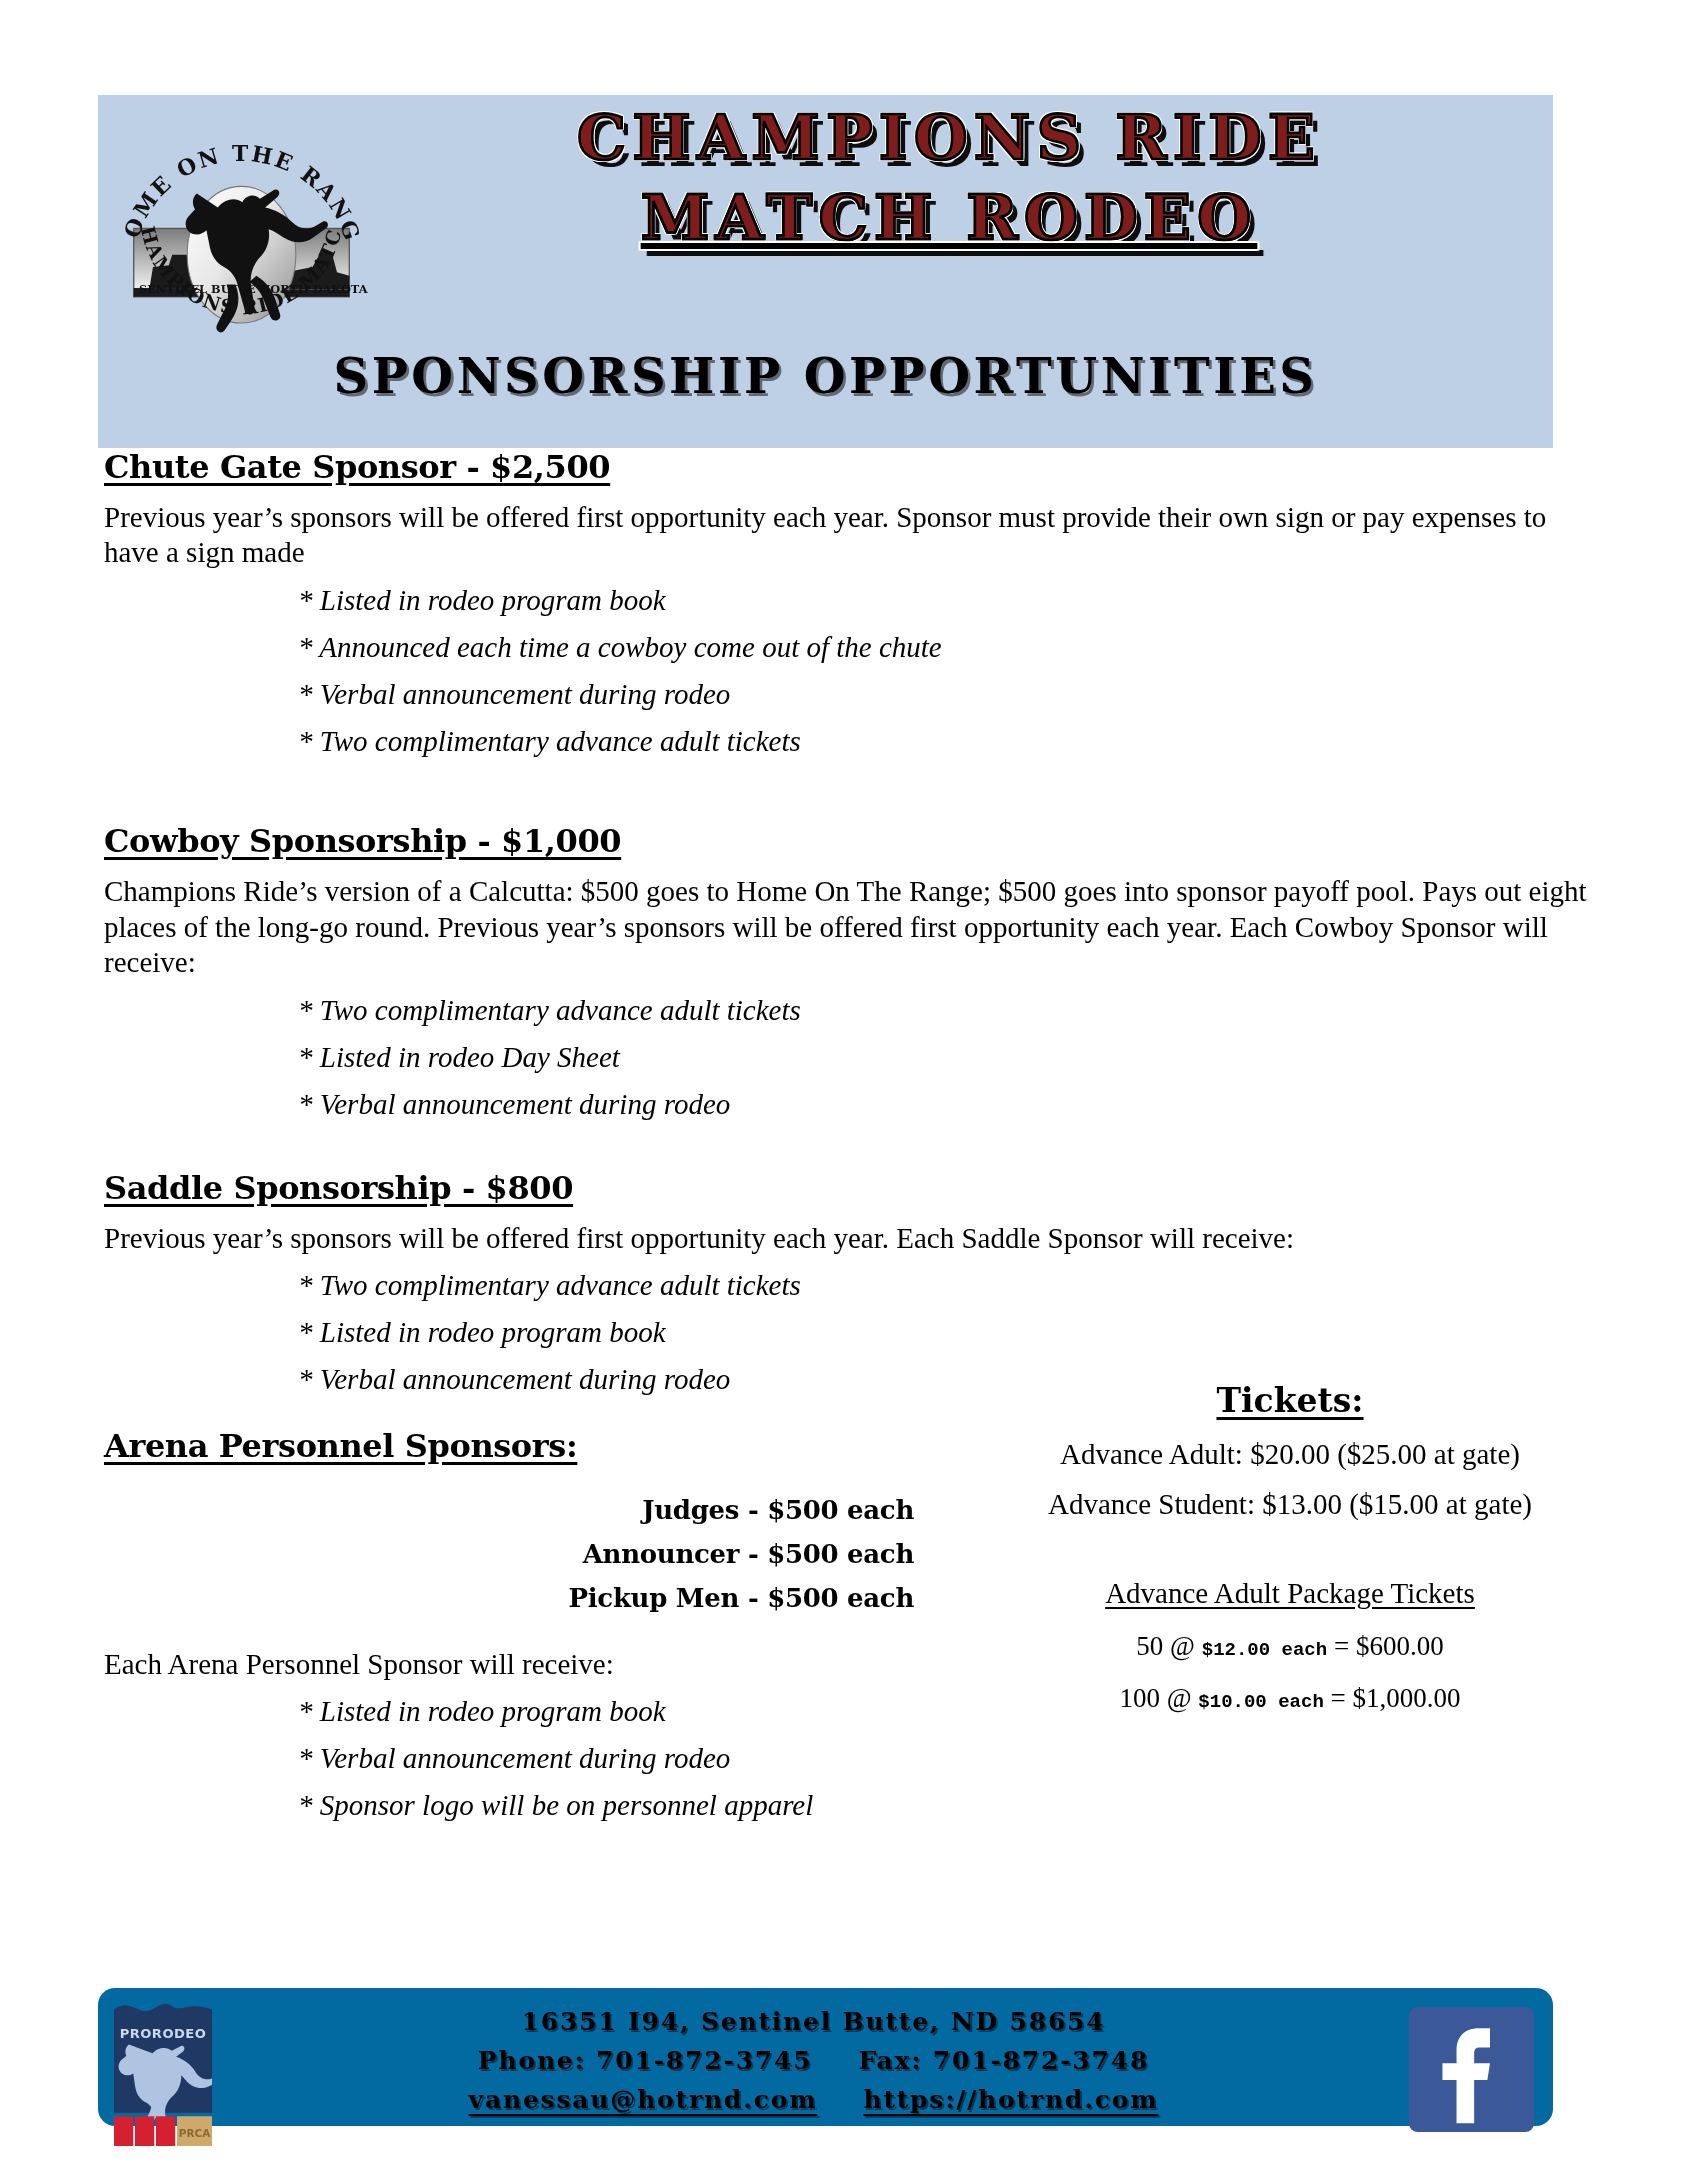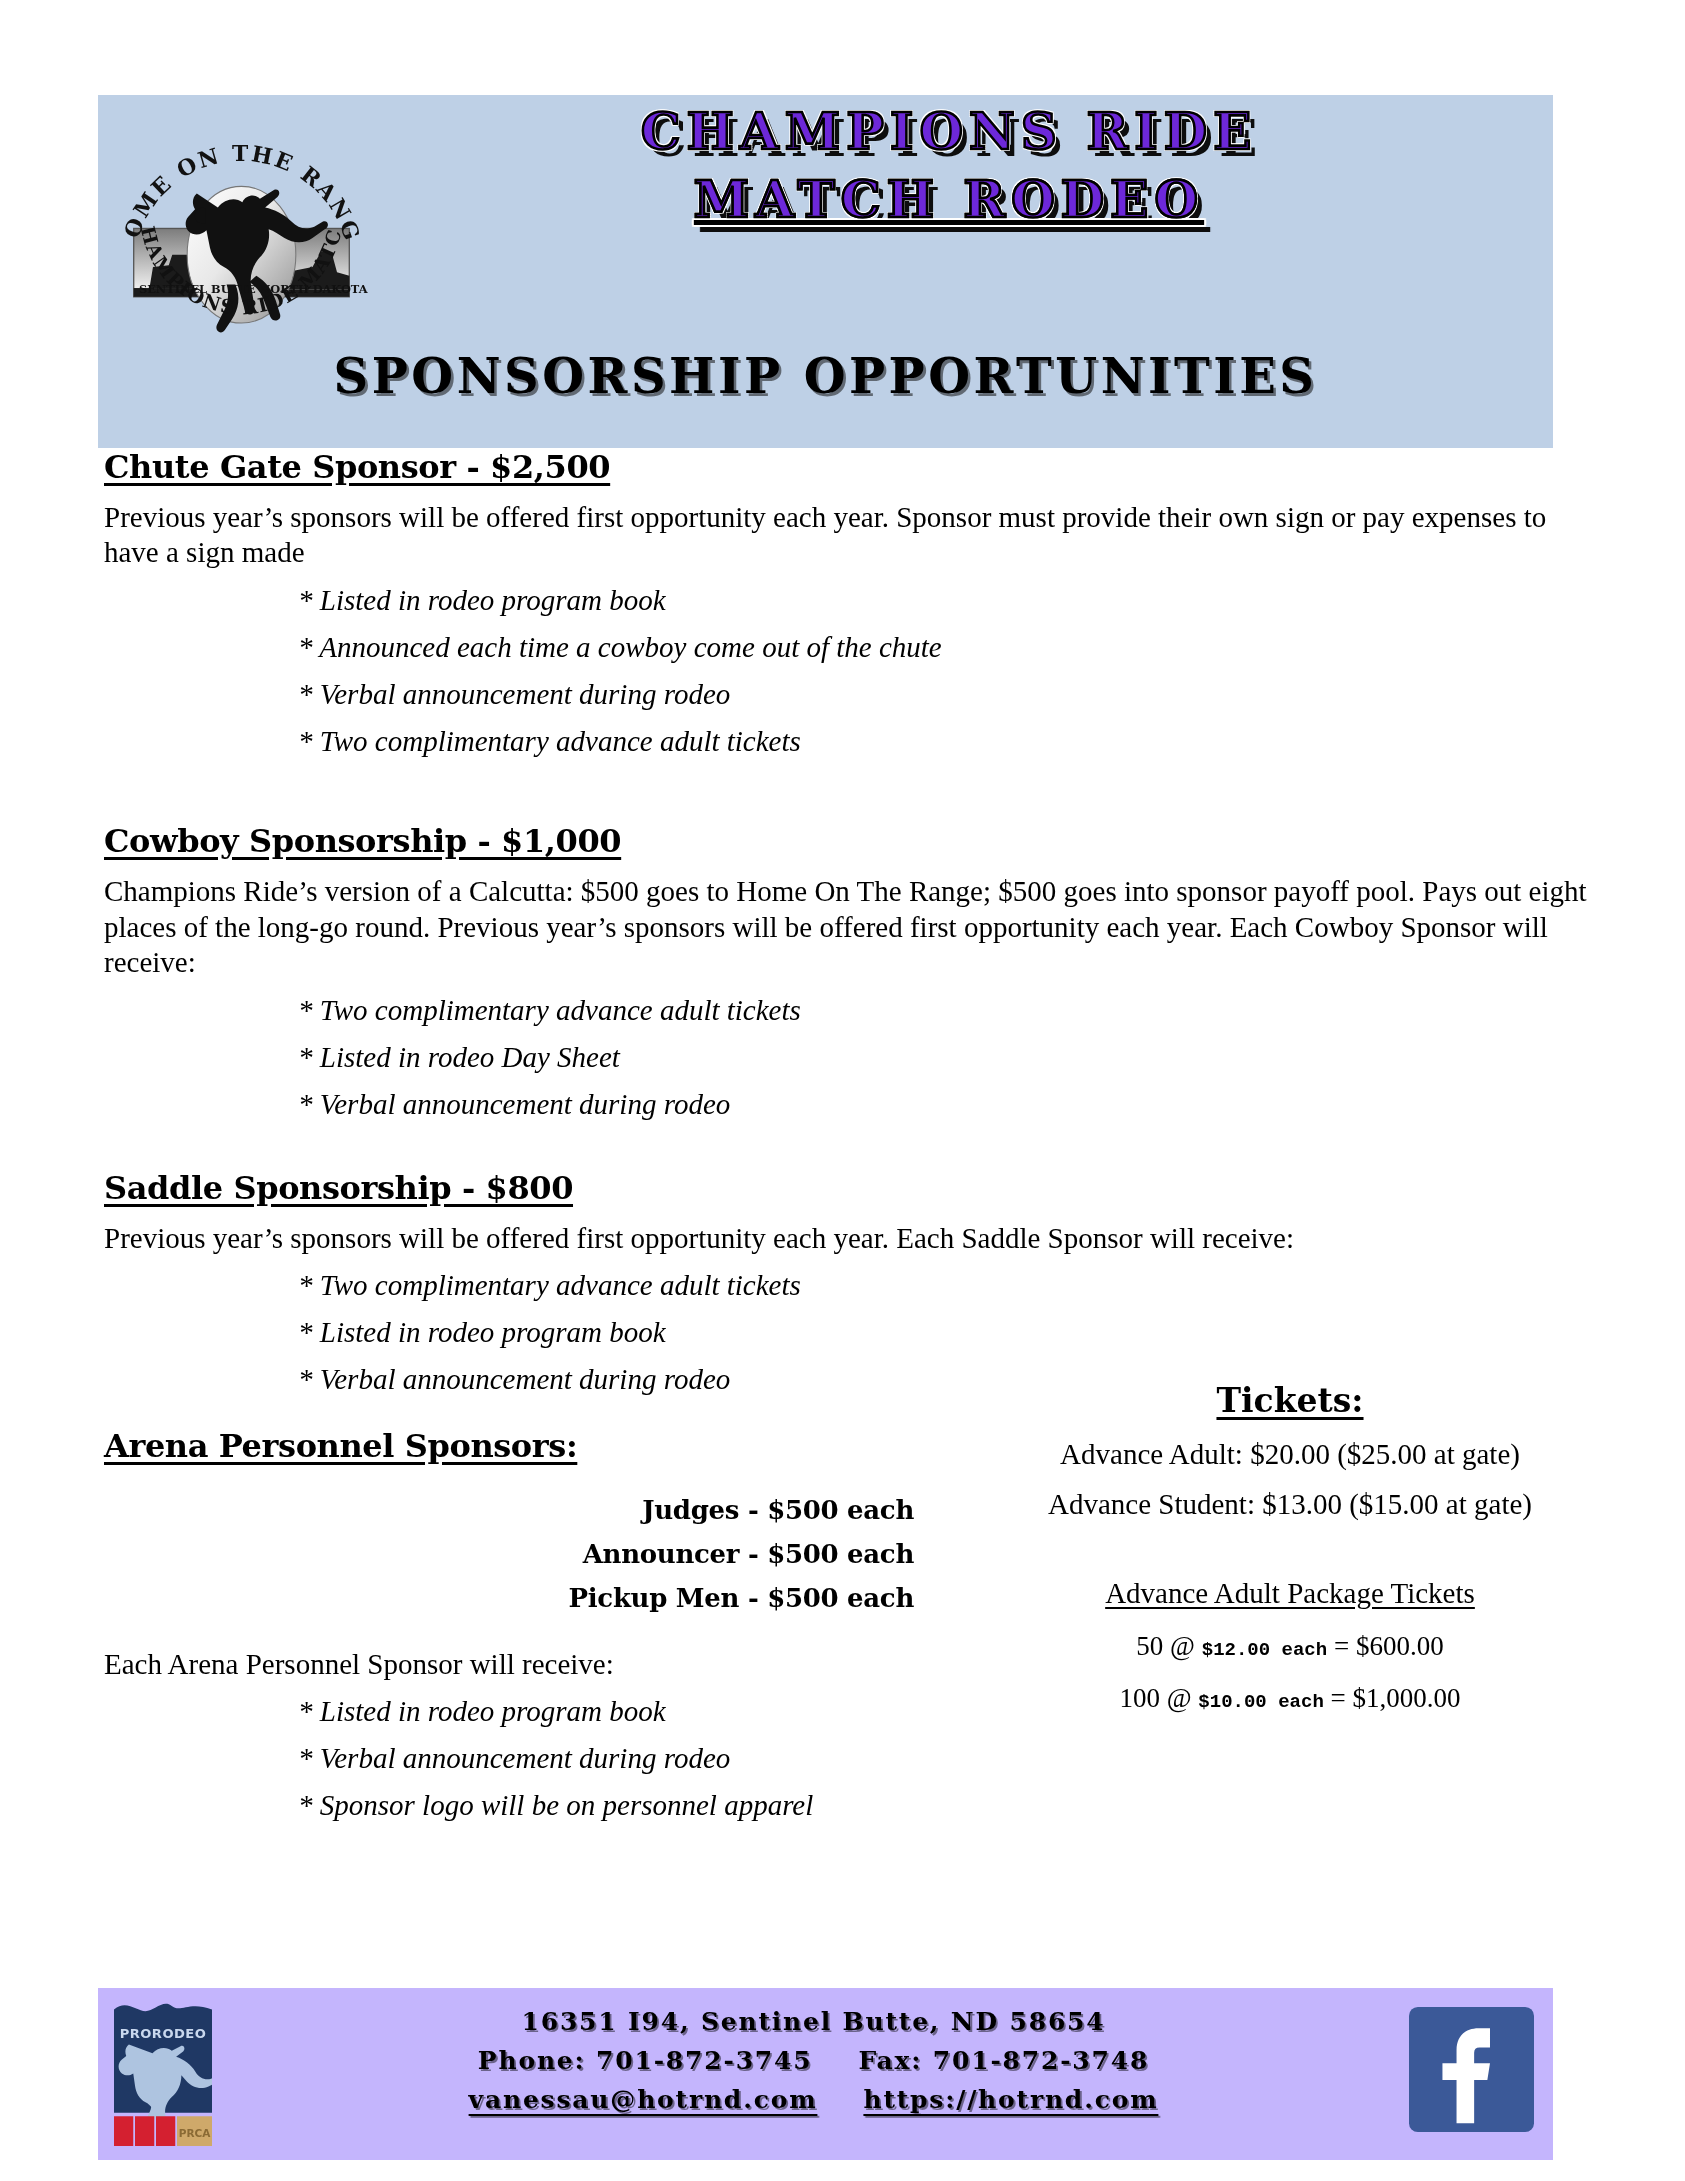--- a/index.html
+++ b/index.html
@@ -37,24 +37,24 @@
   .title-block {
     position: absolute;
     left: 263px;
     top: 10.5px;
     width: 1176px;
     text-align: center;
   }
   .title-line {
     font-family: "DejaVu Serif", serif;
     font-weight: bold;
-    font-size: 50px;
+    font-size: 62px;
     line-height: 1.02;
     letter-spacing: 6.1px;
-    color: #6d28d9;
+    color: #7f1d1d;
     text-shadow:
        1.8px 0 0 #fff, -1.8px 0 0 #fff, 0 1.8px 0 #fff, 0 -1.8px 0 #fff,
        1.8px 1.8px 0 #fff, -1.8px -1.8px 0 #fff, 1.8px -1.8px 0 #fff, -1.8px 1.8px 0 #fff,
        6.1px 7px 0 #0d0d0d;
     -webkit-text-stroke: 2.6px #000;
     margin: 0;
     white-space: nowrap;
   }
   .title-line.second { margin-top: 17px; text-decoration: underline; }
 
@@ -172,22 +172,23 @@
     padding-top: 21px;
   }
   .pkg-line b { font-family: Liberation Mono, monospace; font-weight: bold; font-size: 19px; margin-top: 28px; }
 
   
   .footer-banner {
     position: absolute;
     left: 98px;
     top: 1988px;
     width: 1455px;
-    height: 172px;
-    background: #c4b5fd;
+    height: 138px;
+    background: #0369a1;
+    border-radius: 17px;
   }
   .prorodeo {
     position: absolute;
     left: 16px;
     top: 10.5px;
     width: 98px;
     height: 147px;
   }
   .footer-text {
     position: absolute;

